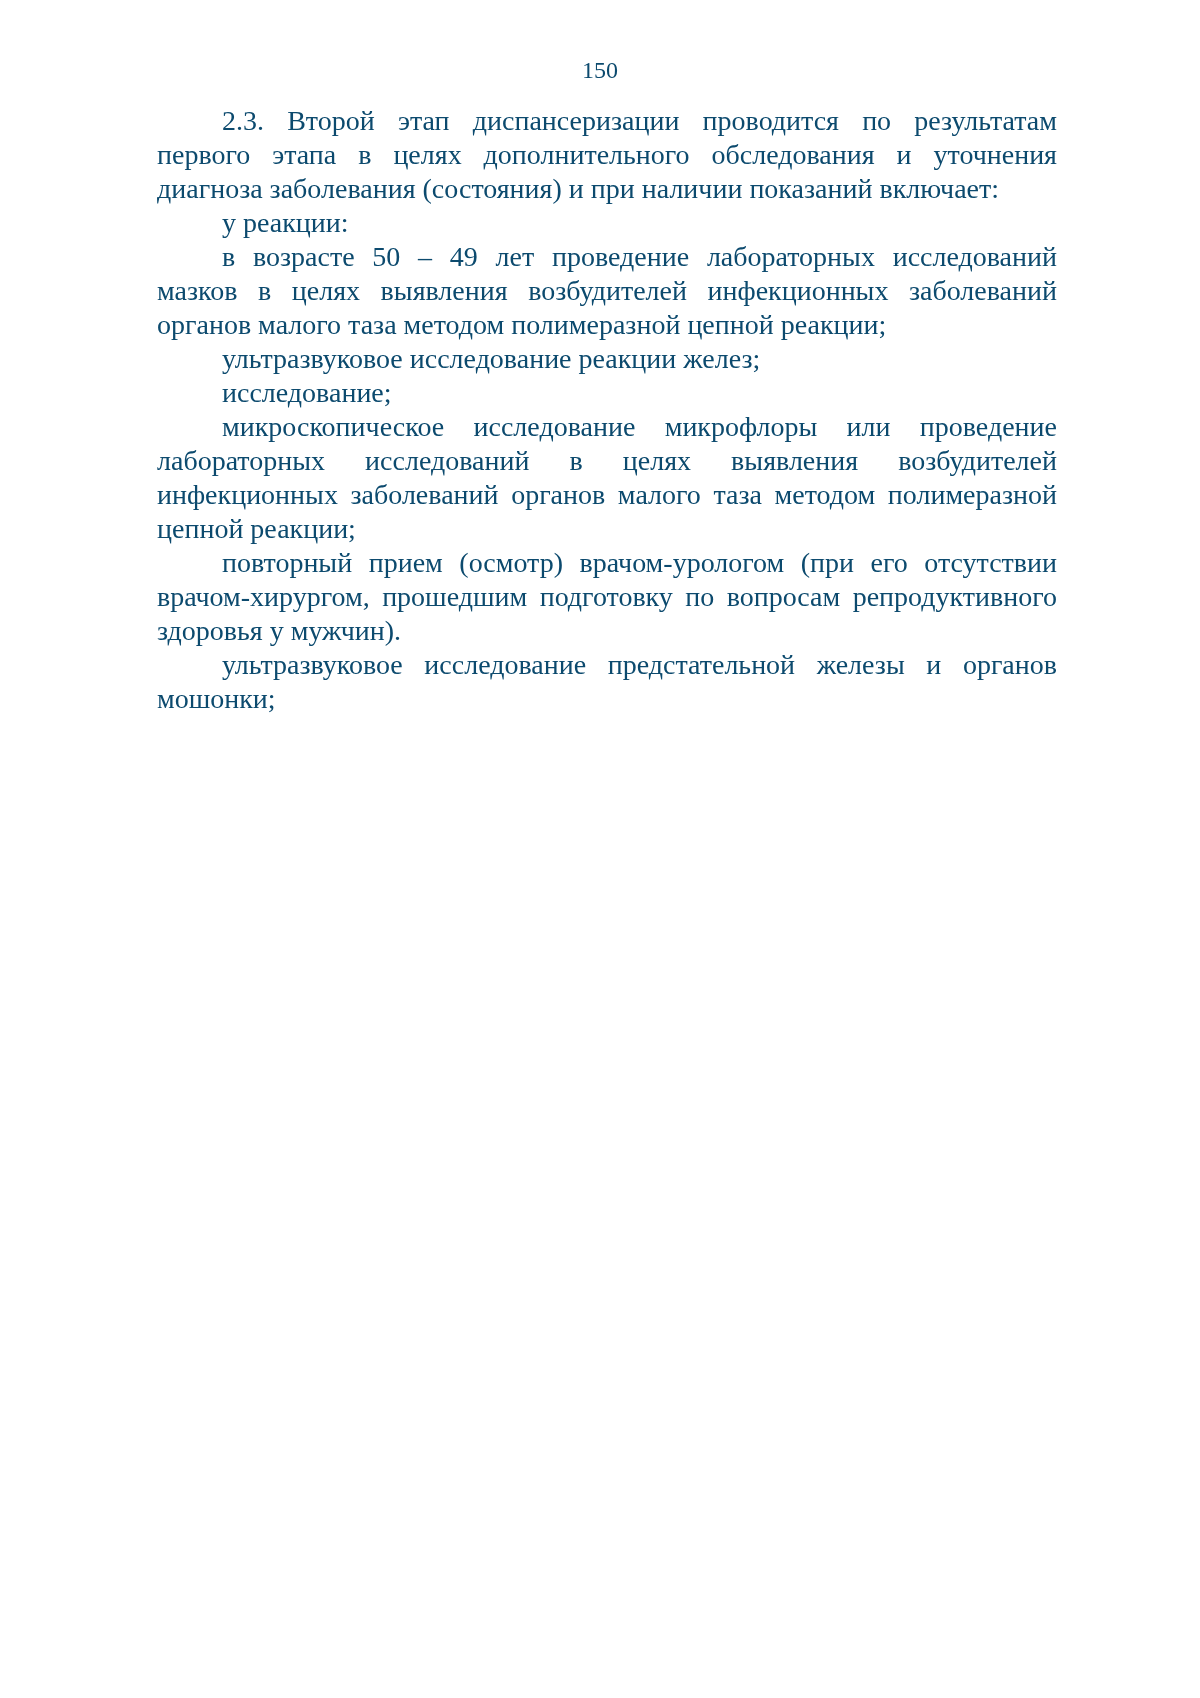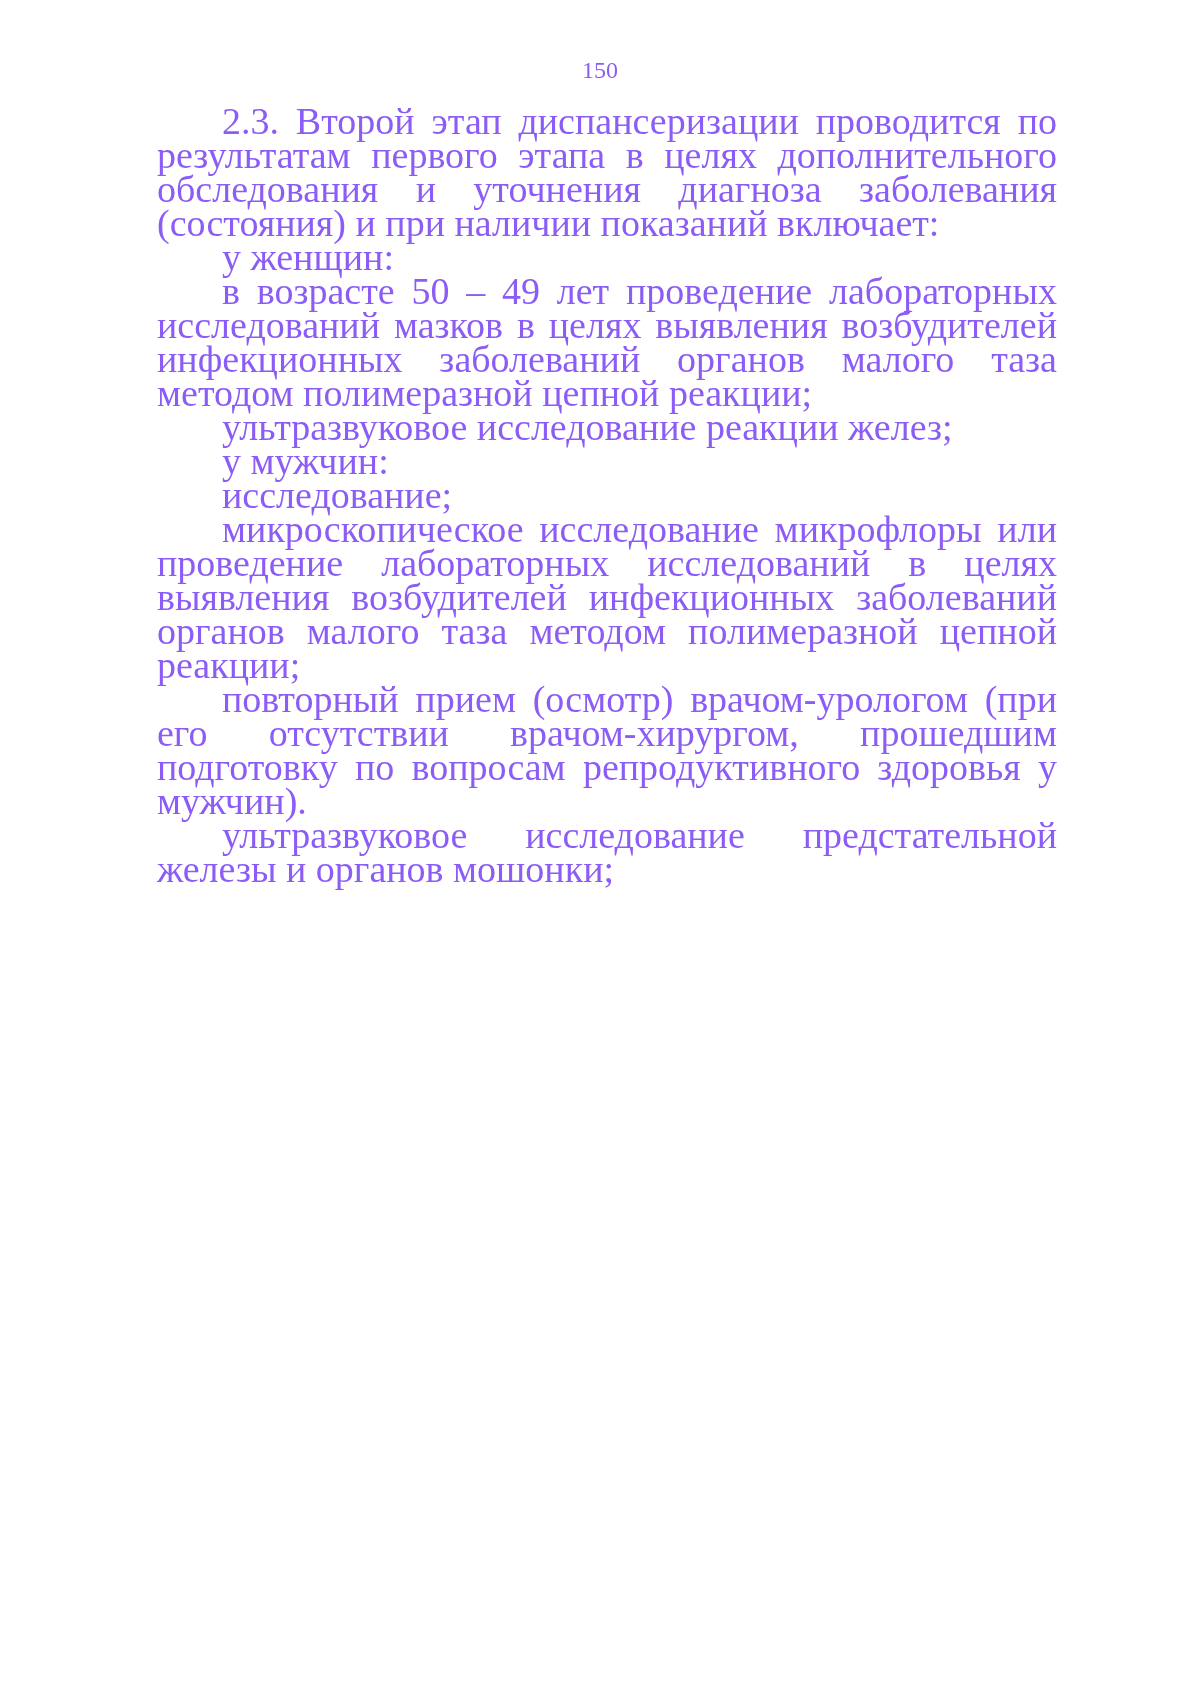--- a/index.html
+++ b/index.html
@@ -6,58 +6,57 @@
     margin: 0;
     padding: 0;
     background: #ffffff;
   }
   .page {
     position: relative;
     width: 1200px;
     height: 1190px;
     background: #ffffff;
     font-family: "Liberation Serif", serif;
-    color: #8b5cf6;
+    color: #0c4a6e;
     overflow: hidden;
   }
   .page-number {
     position: absolute;
     top: 56px;
     left: 0;
     right: 0;
     text-align: center;
     font-size: 24px;
     line-height: 28px;
   }
   .content {
     position: absolute;
     top: 104px;
     left: 157px;
     width: 900px;
-    font-size: 38px;
+    font-size: 28px;
     line-height: 34px;
     text-align: justify;
     text-justify: inter-word;
   }
   .content p {
     margin: 0;
     padding: 0;
     text-indent: 65px;
   }
 </style>
 </head>
 <body>
 
 <div class="page">
   <div class="page-number">150</div>
 
   <div class="content">
     <p>2.3. Второй этап диспансеризации проводится по результатам первого этапа в целях дополнительного обследования и уточнения диагноза заболевания (состояния) и при наличии показаний включает:</p>
-    <p>у женщин:</p>
+    <p>у реакции:</p>
     <p>в возрасте 50 – 49 лет проведение лабораторных исследований мазков в целях выявления возбудителей инфекционных заболеваний органов малого таза методом полимеразной цепной реакции;</p>
     <p>ультразвуковое исследование реакции желез;</p>
-    <p>у мужчин:</p>
     <p>исследование;</p>
     <p>микроскопическое исследование микрофлоры или проведение лабораторных исследований в целях выявления возбудителей инфекционных заболеваний органов малого таза методом полимеразной цепной реакции;</p>
     <p>повторный прием (осмотр) врачом-урологом (при его отсутствии врачом-хирургом, прошедшим подготовку по вопросам репродуктивного здоровья у мужчин).</p>
     <p>ультразвуковое исследование предстательной железы и органов мошонки;</p>
   </div>
 </div>
 
 </body></html>

